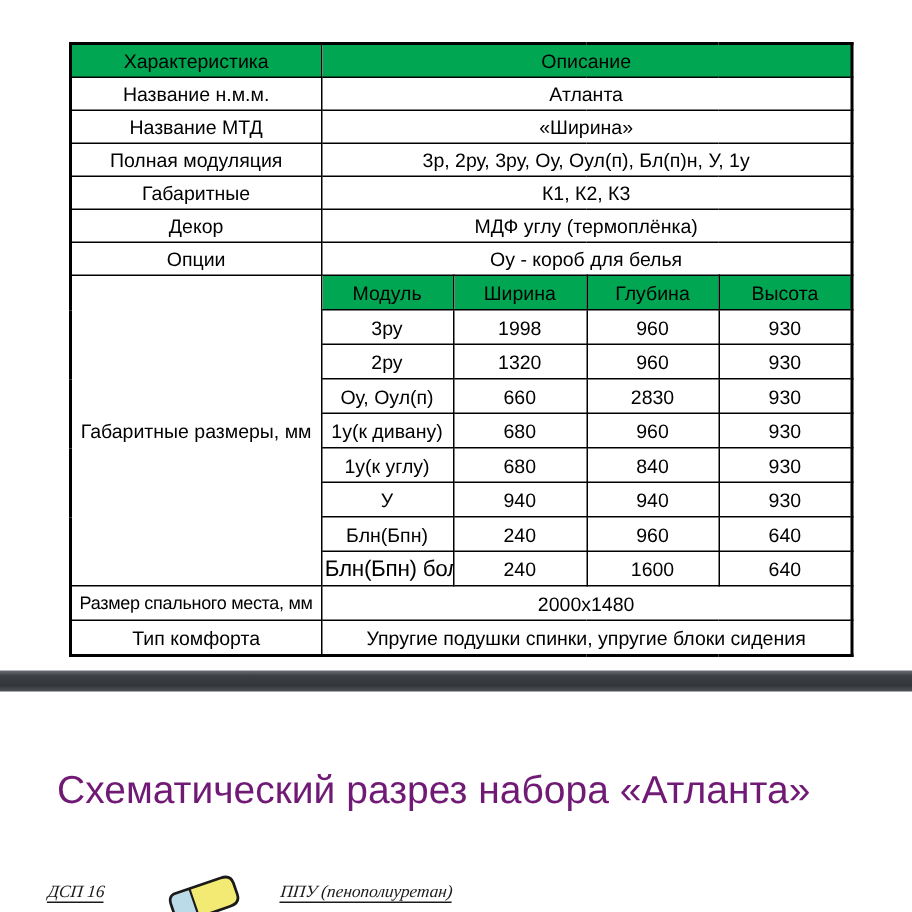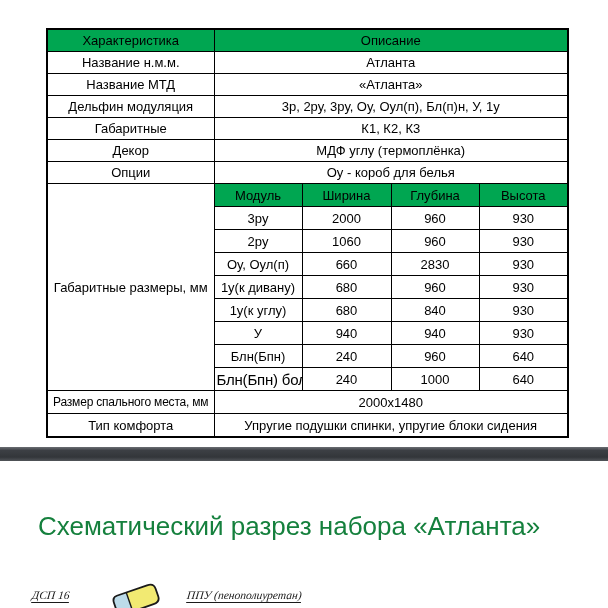--- a/index.html
+++ b/index.html
@@ -51,21 +51,21 @@
     height: 14px;
     background: linear-gradient(180deg, #6b6e73 0%, #3c3f44 25%, #33363a 72%, #515459 100%);
   }
 
   
   .section-title {
     position: absolute;
     left: 38px;
     top: 511px;
     font-size: 26px;
-    color: #15803d;
+    color: #701a75;
     white-space: nowrap;
   }
 
   .legend-label {
     position: absolute;
     font-family: "Liberation Serif", serif;
     font-style: italic;
     font-size: 11.5px;
     color: #1a1a1a;
     text-decoration: underline;
@@ -96,24 +96,24 @@
         <td class="green">Характеристика</td>
         <td class="green" colspan="4">Описание</td>
       </tr>
 
       <tr>
         <td>Название н.м.м.</td>
         <td colspan="4">Атланта</td>
       </tr>
       <tr>
         <td>Название МТД</td>
-        <td colspan="4">«Атланта»</td>
-      </tr>
-      <tr>
-        <td>Дельфин модуляция</td>
+        <td colspan="4">«Ширина»</td>
+      </tr>
+      <tr>
+        <td>Полная модуляция</td>
         <td colspan="4">3р, 2ру, 3ру, Оу, Оул(п), Бл(п)н, У, 1у</td>
       </tr>
       <tr>
         <td>Габаритные</td>
         <td colspan="4">К1, К2, К3</td>
       </tr>
       <tr>
         <td>Декор</td>
         <td colspan="4">МДФ углу (термоплёнка)</td>
       </tr>
@@ -124,27 +124,27 @@
 
       <tr class="mod-row">
         <td rowspan="9">Габаритные размеры, мм</td>
         <td class="green">Модуль</td>
         <td class="green">Ширина</td>
         <td class="green">Глубина</td>
         <td class="green">Высота</td>
       </tr>
       <tr class="mod-row">
         <td>3ру</td>
-        <td>2000</td>
+        <td>1998</td>
         <td>960</td>
         <td>930</td>
       </tr>
       <tr class="mod-row">
         <td>2ру</td>
-        <td>1060</td>
+        <td>1320</td>
         <td>960</td>
         <td>930</td>
       </tr>
       <tr class="mod-row">
         <td>Оу, Оул(п)</td>
         <td>660</td>
         <td>2830</td>
         <td>930</td>
       </tr>
       <tr class="mod-row">
@@ -167,21 +167,21 @@
       </tr>
       <tr class="mod-row">
         <td>Блн(Бпн)</td>
         <td>240</td>
         <td>960</td>
         <td>640</td>
       </tr>
       <tr class="mod-row">
         <td class="xs">Блн(Бпн) большая</td>
         <td>240</td>
-        <td>1000</td>
+        <td>1600</td>
         <td>640</td>
       </tr>
 
       <tr class="mod-row">
         <td class="tight">Размер спального места, мм</td>
         <td colspan="4">2000х1480</td>
       </tr>
       <tr class="mod-row">
         <td>Тип комфорта</td>
         <td colspan="4">Упругие подушки спинки, упругие блоки сидения</td>

